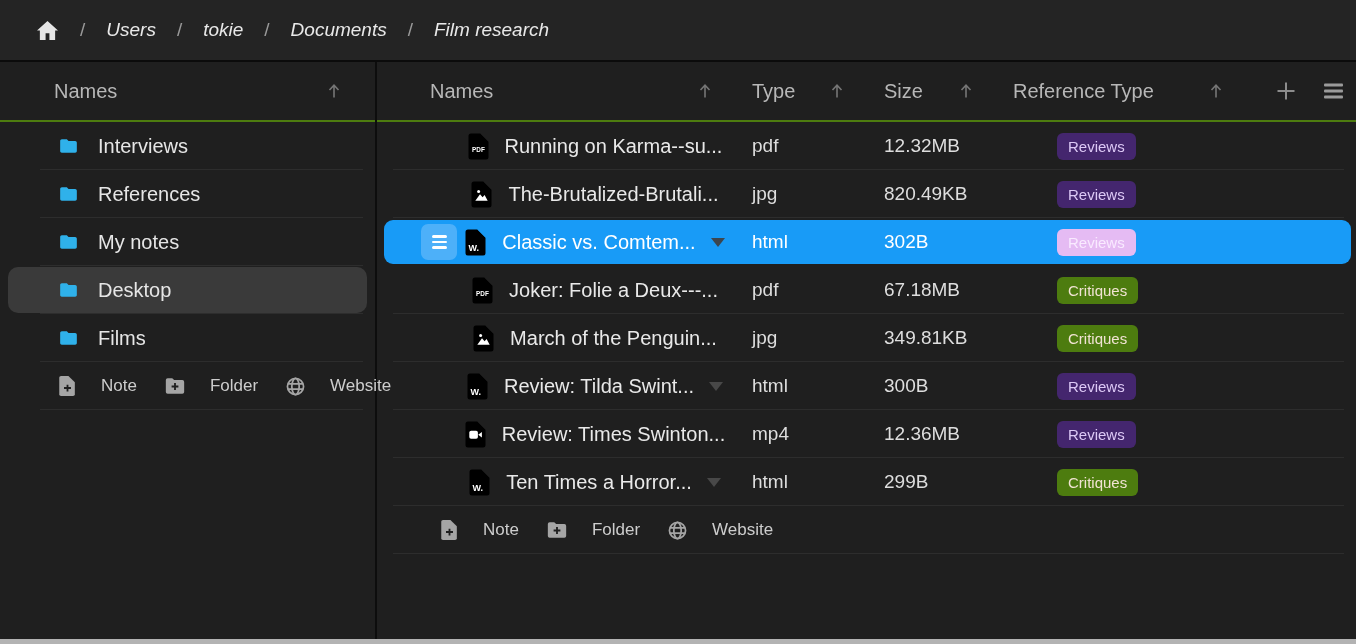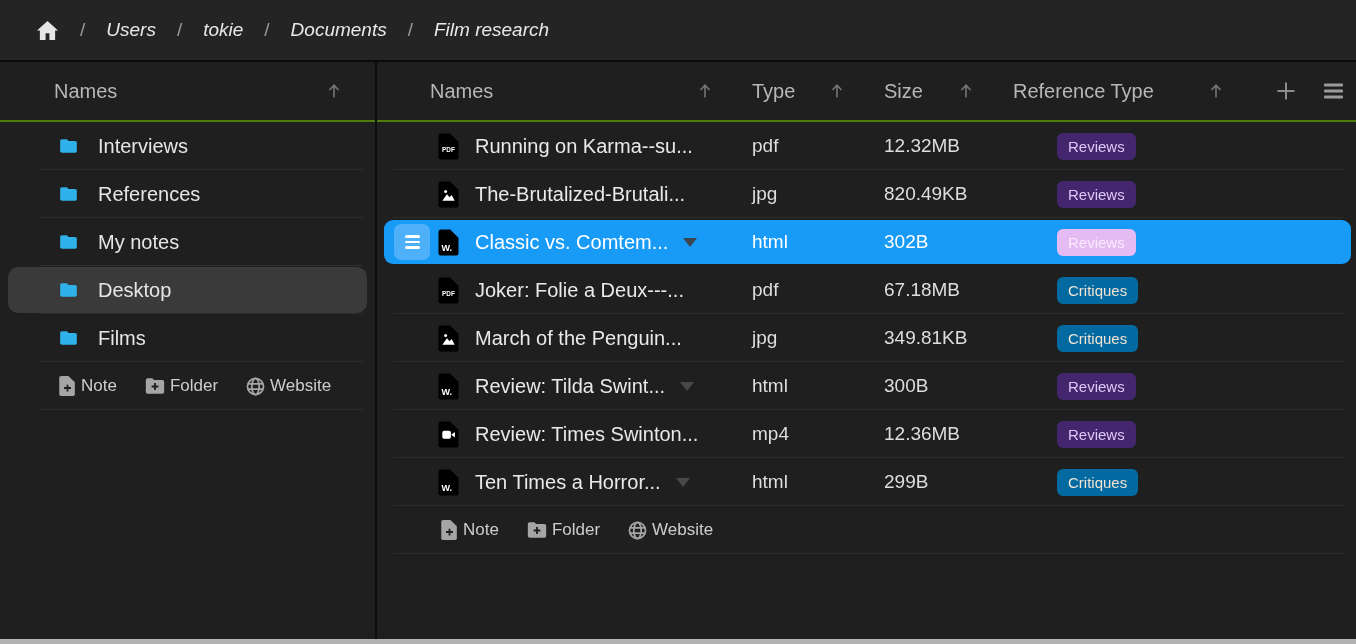--- a/index.html
+++ b/index.html
@@ -50,21 +50,21 @@
   }
   .side-item > * { position:relative; }
   .side-actions {
     height:48px; display:flex; align-items:center; gap:27px;
     padding-left:58px; position:relative;
   }
   .side-actions::after {
     content:""; position:absolute; left:40px; right:12px; bottom:0;
     height:1px; background:#2d2d2d;
   }
-  .action-btn { display:flex; align-items:center; gap:4px; font-size:17px; color:#cdcdcd; cursor:pointer; }
+  .action-btn { display:flex; align-items:center; gap:24px; font-size:17px; color:#cdcdcd; cursor:pointer; }
 
   
   .grid-cols {
     display:grid;
     grid-template-columns:375px 132px 129px 250px 1fr;
     align-items:center;
   }
   .main .panel-header { padding:0; }
   .hcell { display:flex; align-items:center; justify-content:space-between; padding-right:38px; height:100%; }
   .hcell.first { padding-left:53px; }
@@ -74,21 +74,21 @@
   .row { height:48px; position:relative; }
   .row::after {
     content:""; position:absolute; left:16px; right:12px; bottom:0;
     height:1px; background:#2d2d2d;
   }
   .row.selected::after { display:none; }
   .row.selected::before {
     content:""; position:absolute; top:2px; bottom:2px; left:7px; right:5px;
     background:#189bf7; border-radius:9px;
   }
-  .row > * { position:relative; z-index:1; }
+  .row > * { position:relative; z-index:1;justify-content:center; }
   .name-cell { display:flex; align-items:center; padding-left:17px; overflow:hidden; }
   .drag-handle {
     width:36px; height:36px; border-radius:7px; margin-right:8px; flex:0 0 36px;
     visibility:hidden; display:flex; flex-direction:column; justify-content:center;
     align-items:center; gap:3px; cursor:grab;
   }
   .row.selected .drag-handle { visibility:visible; background:#4db0f9; }
   .drag-handle i { width:15px; height:2.4px; background:#fff; border-radius:2px; }
   .file-ic { flex:0 0 21px; margin-right:16px; display:flex; }
   .fname { font-size:20px; color:#e9e9e9; white-space:nowrap; }
@@ -98,21 +98,21 @@
     border-top:9px solid #484848; cursor:pointer; flex:0 0 auto;
   }
   .row.selected .caret { border-top-color:#3c464f; }
   .row.selected .fname, .row.selected .tcell, .row.selected .scell { color:#ffffff; }
   .tcell, .scell { font-size:19px; color:#dedede; }
 
   .badge {
     display:inline-block; font-size:15px; padding:5px 11px; border-radius:6px;
     background:#44266e; color:#ddc9f6;margin-left:44px;
   }
-  .badge.badge-critiques { background:#0369a1; color:#f1e3d3; }
+  .badge.badge-critiques { background:#4d7c0f; color:#f1e3d3; }
   .row.selected .badge { background:#e5bbf3; color:#f9eaff; }
 
   .main-actions {
     height:48px; display:flex; align-items:center; gap:27px;
     padding-left:63px; position:relative;
   }
   .main-actions::after {
     content:""; position:absolute; left:16px; right:12px; bottom:0;
     height:1px; background:#2d2d2d;
   }

